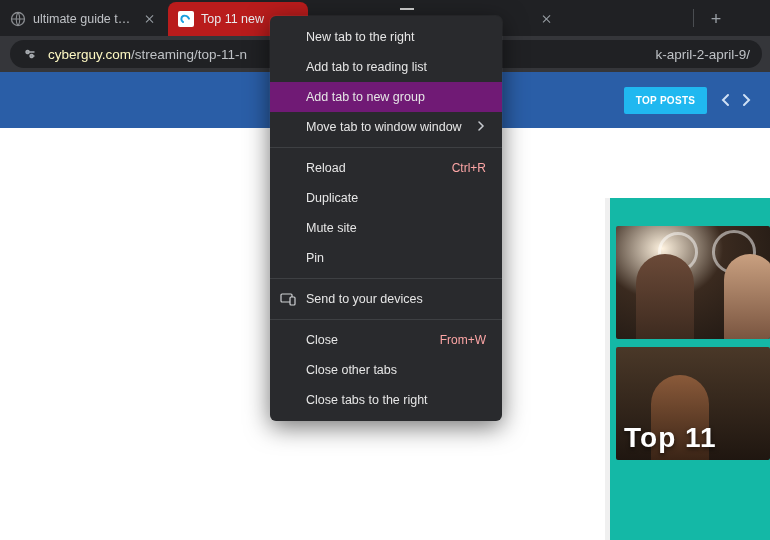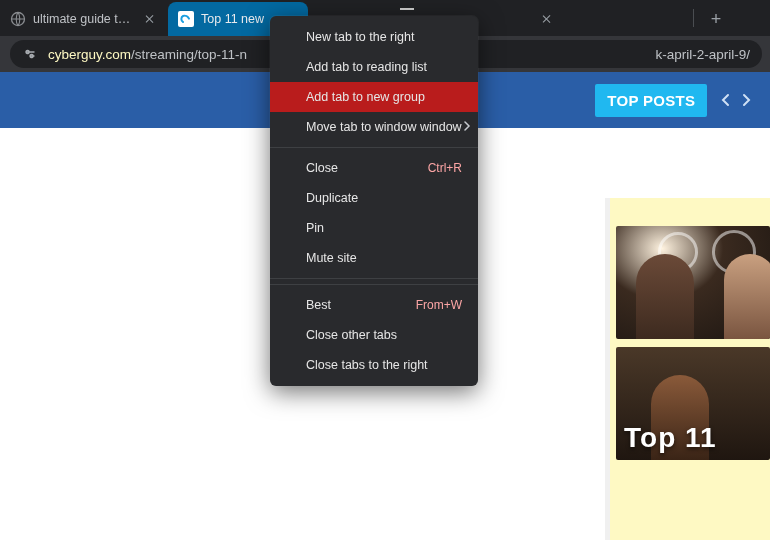--- a/index.html
+++ b/index.html
@@ -6,63 +6,63 @@
   body { width:770px; height:540px; background:#202124; overflow:hidden; position:relative; }
 
   
   .tabstrip { height:36px; background:#202124; display:flex; align-items:flex-end; padding:0 0 0 0; position:relative; }
   .tab { height:34px; display:flex; align-items:center; padding:0 10px; color:#bfc2c6; font-size:12.5px; max-width:180px; position:relative; border-radius:8px 8px 0 0; }
   .tab .favicon { width:16px; height:16px; margin-right:7px; flex:0 0 16px; }
   .tab .title { white-space:nowrap; overflow:hidden; text-overflow:ellipsis; flex:1; }
   .tab .close { width:16px; height:16px; margin-left:6px; flex:0 0 16px; position:relative; }
   .tab .close::before,.tab .close::after{content:"";position:absolute;left:7px;top:3px;width:1.2px;height:10px;background:#9aa0a6;}
   .tab .close::before{transform:rotate(45deg);} .tab .close::after{transform:rotate(-45deg);}
-  .tab.active { background:#0369a1; color:#e8eaed;justify-content:space-between; }
+  .tab.active { background:#b91c1c; color:#e8eaed;justify-content:space-between; }
   .tab-sep{width:1px;height:18px;background:#4a4d51;align-self:center;}
   .newtab{width:28px;height:28px;display:flex;align-items:center;justify-content:center;margin:0 4px 3px 8px;border-radius:50%;color:#9aa0a6;font-size:18px;line-height:1;}
   .tab0{width:168px;margin-left:0;}
   .tab1{width:140px;}
   .tab2{width:170px;margin-left:215px;} 
   .minline{position:absolute;top:8px;left:400px;width:14px;height:1.5px;background:#cfcfcf;}
 
   
   .toolbar{height:36px;background:#35363a;display:flex;align-items:center;padding:0 8px;}
   .omnibox{flex:1;height:28px;background:#202124;border-radius:14px;display:flex;align-items:center;color:#bfc2c6;font-size:13.5px;padding:0 12px;gap:10px;margin-left:2px;}
   .site-icon{width:16px;height:16px;display:flex;align-items:center;justify-content:center;color:#9aa0a6;}
   .url{white-space:nowrap;overflow:hidden;}
   .url .host{color:#fef9c3;}
   .url-gap{flex:1;}
 
   
   .page{position:absolute;top:72px;left:0;right:0;bottom:0;background:#fff;}
   .bluebar{height:56px;background:#2a5ea7;display:flex;align-items:center;justify-content:flex-end;padding-right:0;gap:12px;overflow:hidden;}
-  .topposts{background:#20b8f0;color:#fff;font-size:15px;font-weight:700;letter-spacing:0.3px;padding:8px 12px;border-radius:2px;}
+  .topposts{background:#20b8f0;color:#fff;font-size:10px;font-weight:700;letter-spacing:0.3px;padding:8px 12px;border-radius:2px;}
   .arrows{display:flex;gap:6px;color:#cfe0f5;}
   .arrow{width:14px;height:14px;}
   .headline{color:#fff;font-weight:700;font-size:13px;white-space:nowrap;margin-right:-40px;padding-left:4px;}
   .logo-wrap{height:70px;display:flex;flex-direction:column;align-items:center;justify-content:center;background:#fff;position:absolute;top:56px;left:0;right:0;}
   .logo-svg{width:48px;height:38px;}
   .logo-txt{color:#1a9fe0;font-size:12px;font-weight:600;letter-spacing:1.5px;margin-top:2px;}
   .body-split{position:absolute;top:126px;left:0;right:0;bottom:0;background:#f0f0f0;}
   .left-col{position:absolute;left:0;top:0;width:605px;bottom:0;background:#fff;}
-  .right-col{position:absolute;right:0;top:0;width:160px;bottom:0;background:#fef9c3;padding-top:28px;}
+  .right-col{position:absolute;right:0;top:0;width:160px;bottom:0;background:#14b8a6;padding-top:28px;}
   .thumb{width:154px;height:113px;background:#333;margin:0 0 8px 6px;position:relative;overflow:hidden;border-radius:2px;}
   .thumb1{background:radial-gradient(ellipse at 30% 20%, #fff3e0 0%, #3a2a1f 40%, #1a1410 100%);}
   .person{position:absolute;width:58px;height:85px;bottom:0;border-radius:30px 30px 0 0;}
   .p1{left:20px;background:linear-gradient(#6b4a38,#3d2a1f);}
   .p2{right:-6px;width:52px;background:linear-gradient(#c9a080,#7a5540);}
   .thumb2{background:linear-gradient(#4a3828,#1f1610);}
   .thumb2 .overlay{position:absolute;left:8px;bottom:6px;color:#fff;font-weight:800;font-size:28px;letter-spacing:1px;text-shadow:0 2px 4px rgba(0,0,0,.6);}
   .lightring{position:absolute;top:6px;left:42px;width:40px;height:40px;border:3px solid rgba(255,255,255,.5);border-radius:50%;}
   .lightring2{left:96px;top:4px;width:44px;height:44px;}
 
   
-  .ctxmenu{position:absolute;left:270px;top:16px;width:208px;background:#292a2d;border-radius:6px;box-shadow:0 6px 24px rgba(0,0,0,.55),0 0 0 1px rgba(255,255,255,.05);padding:6px 0;z-index:50;color:#e6e6e6;font-size:12.5px;}
+  .ctxmenu{position:absolute;left:270px;top:16px;width:232px;background:#292a2d;border-radius:6px;box-shadow:0 6px 24px rgba(0,0,0,.55),0 0 0 1px rgba(255,255,255,.05);padding:6px 0;z-index:50;color:#e6e6e6;font-size:12.5px;}
   .mi{height:30px;display:flex;align-items:center;padding:0 16px 0 36px;position:relative;white-space:nowrap;}
-  .mi.hovered{background:#b91c1c;}
+  .mi.hovered{background:#701a75;}
   .mi .shortcut{margin-left:auto;color:#fca5a5;font-size:12px;}
   .mi .sub-arrow{margin-left:auto;color:#b8bbbe;}
   .sep{height:1px;background:#3e4043;margin:5px 0;}
   .mi .lefticon{position:absolute;left:10px;width:16px;height:16px;color:#cfd1d4;}
 
 </style>
 </head>
 <body>
 
 <div class="tabstrip">
@@ -169,36 +169,45 @@
   <div class="mi">
     <span>Move tab to window window</span>
     <span class="sub-arrow">
       <svg width="10" height="10" viewBox="0 0 10 10">
           <path d="M3 1l4 4-4 4" stroke="#c7cacf" stroke-width="1.5" fill="none" stroke-linecap="round"></path>
         </svg>
     </span>
   </div>
   <div class="sep"></div>
   <div class="mi">
+      <span>Reload</span>
+      <span class="shortcut">Ctrl+R</span>
+    </div>
+  <div class="mi">
+      <span>Duplicate</span>
+    </div>
+  <div class="mi">
+      <span>Mute site</span>
+    </div>
+  <div class="mi">
+      <span>Pin</span>
+    </div>
+  <div class="sep"></div>
+  <div class="mi">
+    <span class="lefticon">
+      <svg viewBox="0 0 16 16">
+          <rect x="1" y="3" width="11" height="8" rx="1" fill="none" stroke="#cfd1d4" stroke-width="1.2"></rect>
+          <rect x="10" y="6" width="5" height="8" rx="1" fill="#292a2d" stroke="#cfd1d4" stroke-width="1.2"></rect>
+        </svg>
+    </span>
+    <span>Send to your devices</span>
+  </div>
+  <div class="sep"></div>
+  <div class="mi">
       <span>Close</span>
-      <span class="shortcut">Ctrl+R</span>
-    </div>
-  <div class="mi">
-      <span>Duplicate</span>
-    </div>
-  <div class="mi">
-      <span>Pin</span>
-    </div>
-  <div class="mi">
-      <span>Mute site</span>
-    </div>
-  <div class="sep"></div>
-  <div class="sep"></div>
-  <div class="mi">
-      <span>Best</span>
       <span class="shortcut">From+W</span>
     </div>
   <div class="mi">
       <span>Close other tabs</span>
     </div>
   <div class="mi">
       <span>Close tabs to the right</span>
     </div>
 </div>
 

